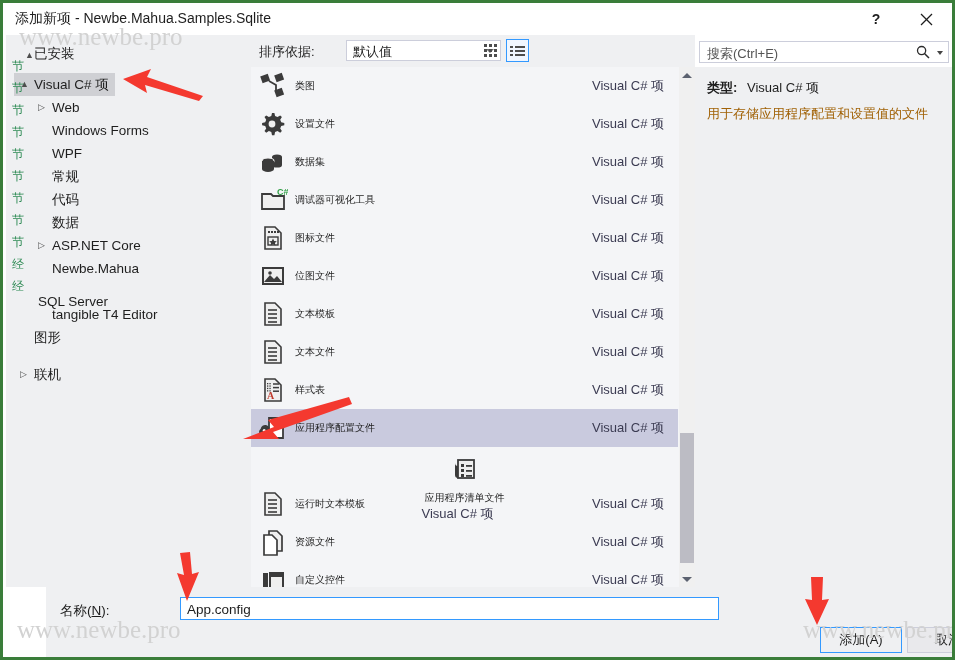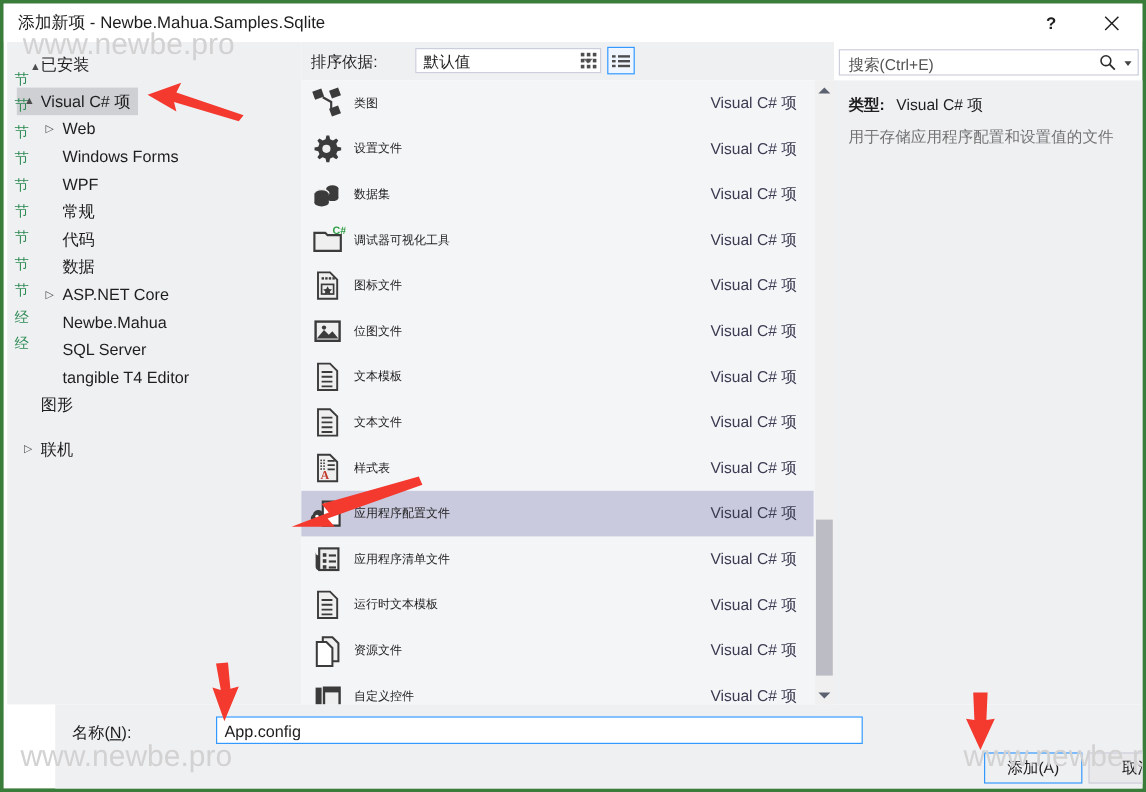--- a/index.html
+++ b/index.html
@@ -264,21 +264,21 @@
     font-size: 13px;
     color: #1e1e1e;
     white-space: nowrap;
   }
   .rp-type b { font-weight: bold; }
   .rp-desc {
     position: absolute;
     left: 12px; top: 38px;
     width: 238px;
     font-size: 13px;
-    color: #737373;
+    color: #a16207;
     line-height: 18px;
   }
 
   
   .bottom {
     position: absolute;
     left: 3px; top: 584px;
     width: 949px; height: 73px;
     background: #eff0f2;
     margin-left: 40px;
@@ -325,21 +325,21 @@
     border: 1px solid #3399ff;
     background: #eff0f2;
   }
   .btn.secondary { left: 861px; }
 
   
   .wm {
     position: absolute;
     color: #d2d2d2;
     font-size: 25px;
-    font-family: Liberation Sans, sans-serif;
+    font-family: Liberation Serif, serif;
     white-space: nowrap;
     pointer-events: none;
   }
   .wm1 { left: 16px; top: 20px; }
   .wm2 { left: 14px; top: 613px; }
   .wm3 { left: 800px; top: 613px; }
 
   
   .edge-marks {
     position: absolute;
@@ -409,21 +409,21 @@
           <span>数据</span>
         </div>
         <div class="tree-row level1" style="top: 199px;">
           <span class="caret">▷</span>
           <span>ASP.NET Core</span>
         </div>
         <div class="tree-row level1" style="top: 222px;">
           <span class="caret none">·</span>
           <span>Newbe.Mahua</span>
         </div>
-        <div class="tree-row level1" style="top: 245px;">
+        <div class="tree-row level1" style="top: 245px; flex-direction: column;">
           <span class="caret none">·</span>
           <span>SQL Server</span>
         </div>
         <div class="tree-row level1" style="top: 268px;">
           <span class="caret none">·</span>
           <span>tangible T4 Editor</span>
         </div>
         <div class="tree-row level0" style="top: 291px;">
           <span class="caret none">·</span>
           <span>图形</span>
@@ -591,21 +591,21 @@
           <svg width="30" height="30" viewBox="0 0 30 30">
             <path d="M11 5 h9 l5 5 v15 h-14 z" fill="#ffffff" stroke="#3b3b3b" stroke-width="1.8"></path>
             <path d="M20 5 v5 h5" fill="none" stroke="#3b3b3b" stroke-width="1.5"></path>
             <path d="M9 12 a4 4 0 1 0 3.2 6.4 l0 4.6 h3.2 l0-4.6 A4 4 0 1 0 9 12 z" fill="#3b3b3b" transform="translate(-3,2) rotate(-35 10 18)"></path>
             <circle cx="6.2" cy="17.5" r="1.5" fill="#ffffff"></circle>
           </svg>
         </div>
         <div class="item-name">应用程序配置文件</div>
         <div class="item-kind">Visual C# 项</div>
       </div>
-      <div class="item-row" style="top: 380px;">
+      <div class="item-row" style="top: 380px; flex-direction: column;">
         <div class="item-icon">
           <svg width="30" height="30" viewBox="0 0 30 30">
             <path d="M8 6 a3 3 0 0 0 0 6 v12 a3 3 0 0 1 -3 -3 v-12 a3 3 0 0 1 3 -3 z" fill="#3b3b3b"></path>
             <rect x="8" y="6" width="16" height="18" fill="#efefef" stroke="#3b3b3b" stroke-width="1.8"></rect>
             <rect x="11" y="10" width="3" height="3" fill="#3b3b3b"></rect>
             <rect x="16" y="11" width="6" height="1.8" fill="#3b3b3b"></rect>
             <rect x="11" y="15" width="3" height="3" fill="#3b3b3b"></rect>
             <rect x="16" y="16" width="6" height="1.8" fill="#3b3b3b"></rect>
             <rect x="11" y="20" width="3" height="3" fill="#3b3b3b"></rect>
             <rect x="16" y="21" width="6" height="1.8" fill="#3b3b3b"></rect>

